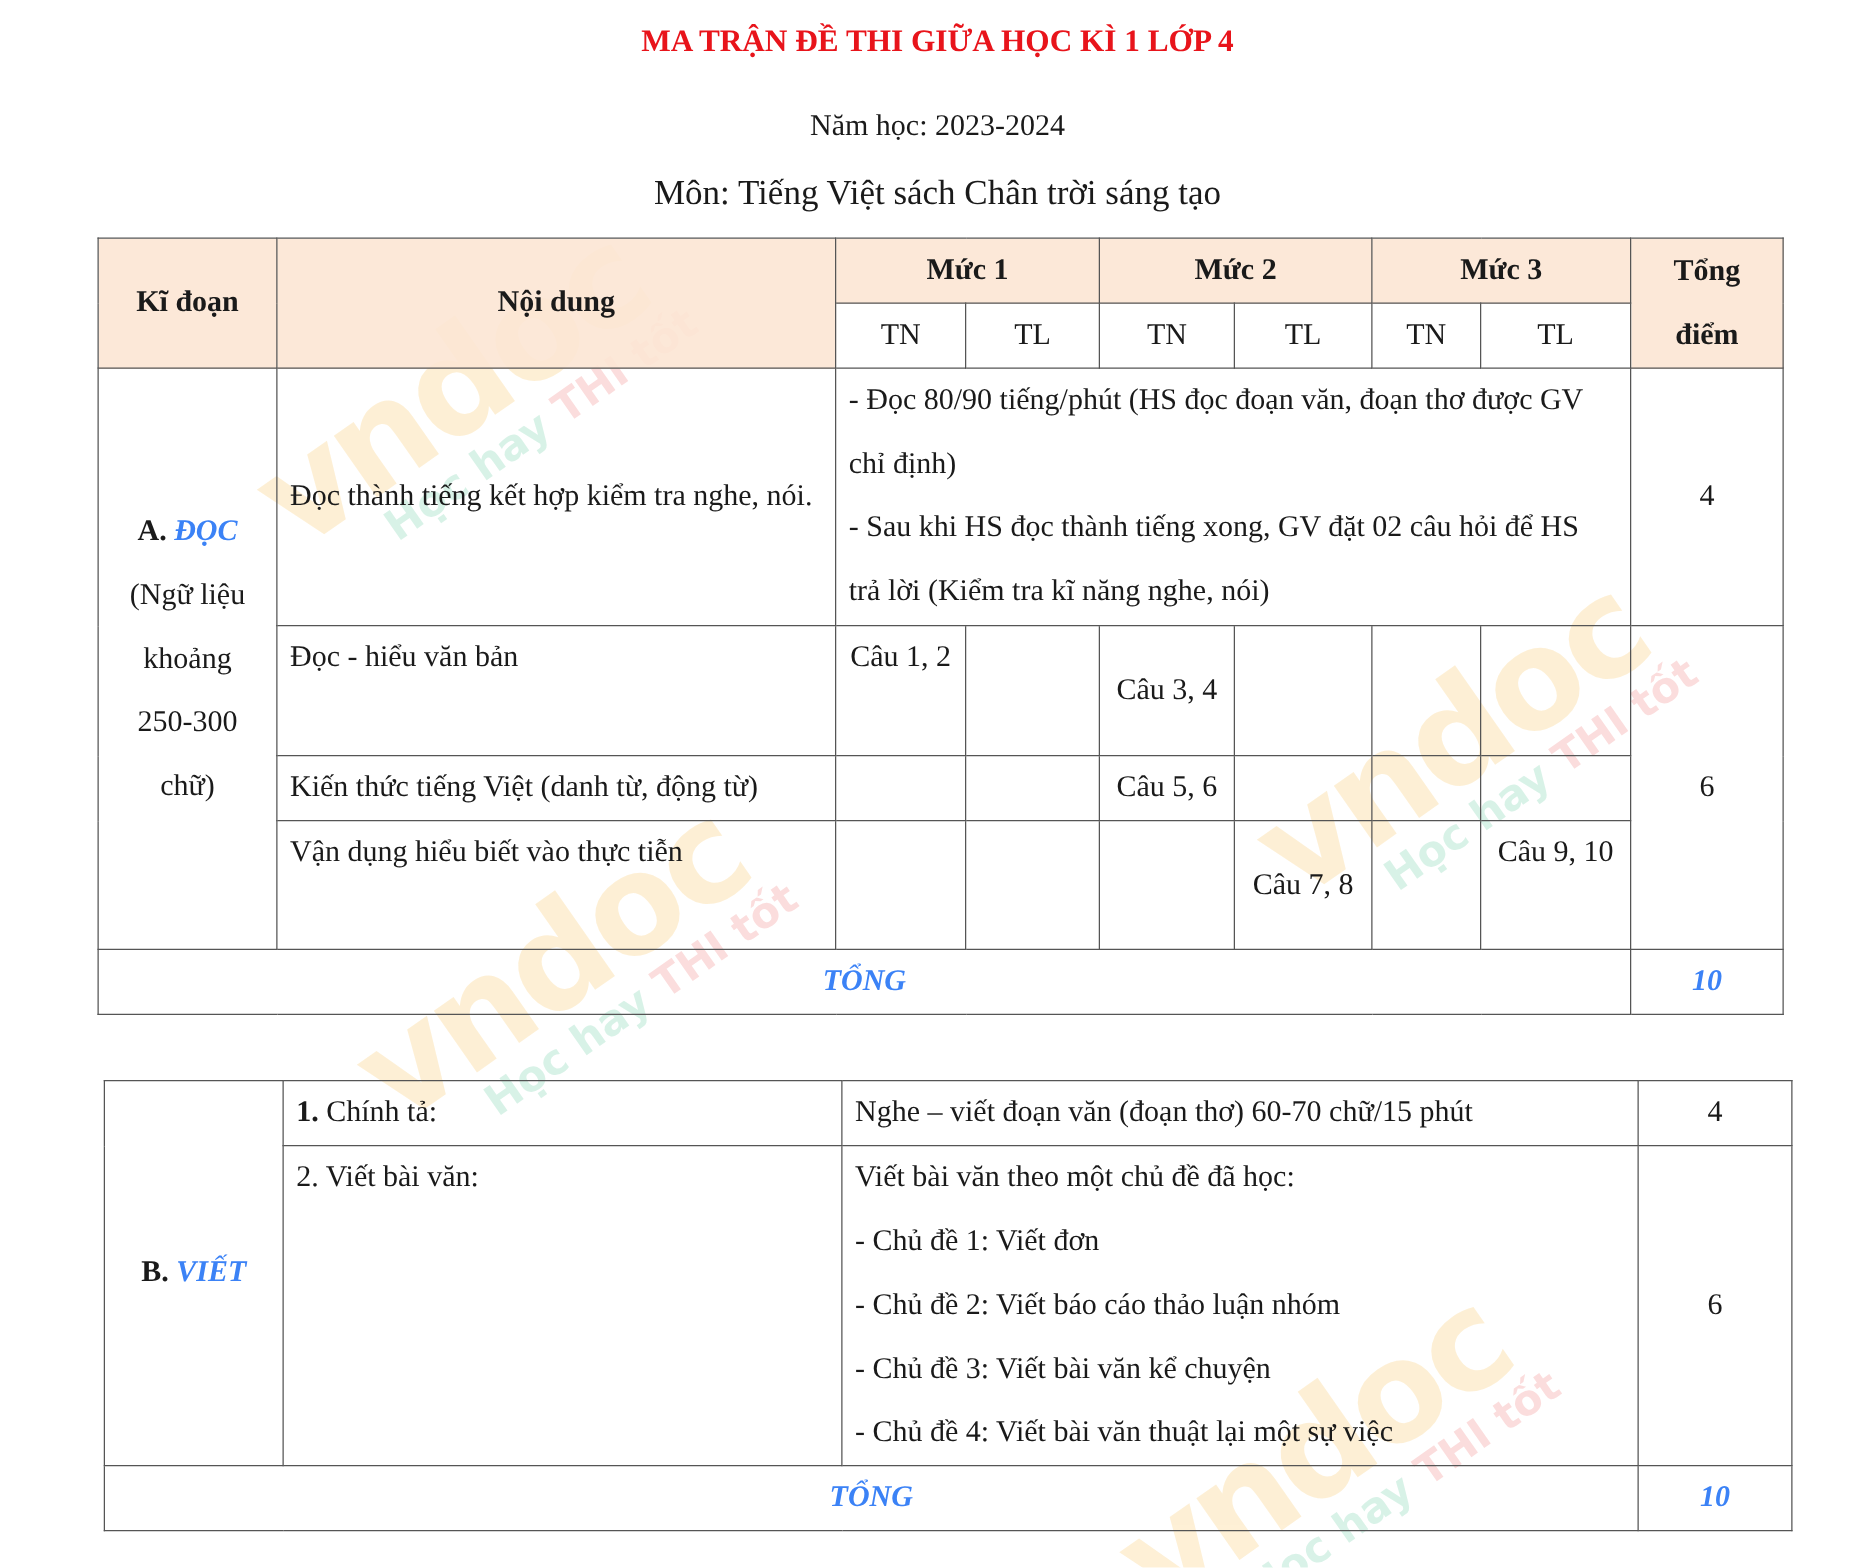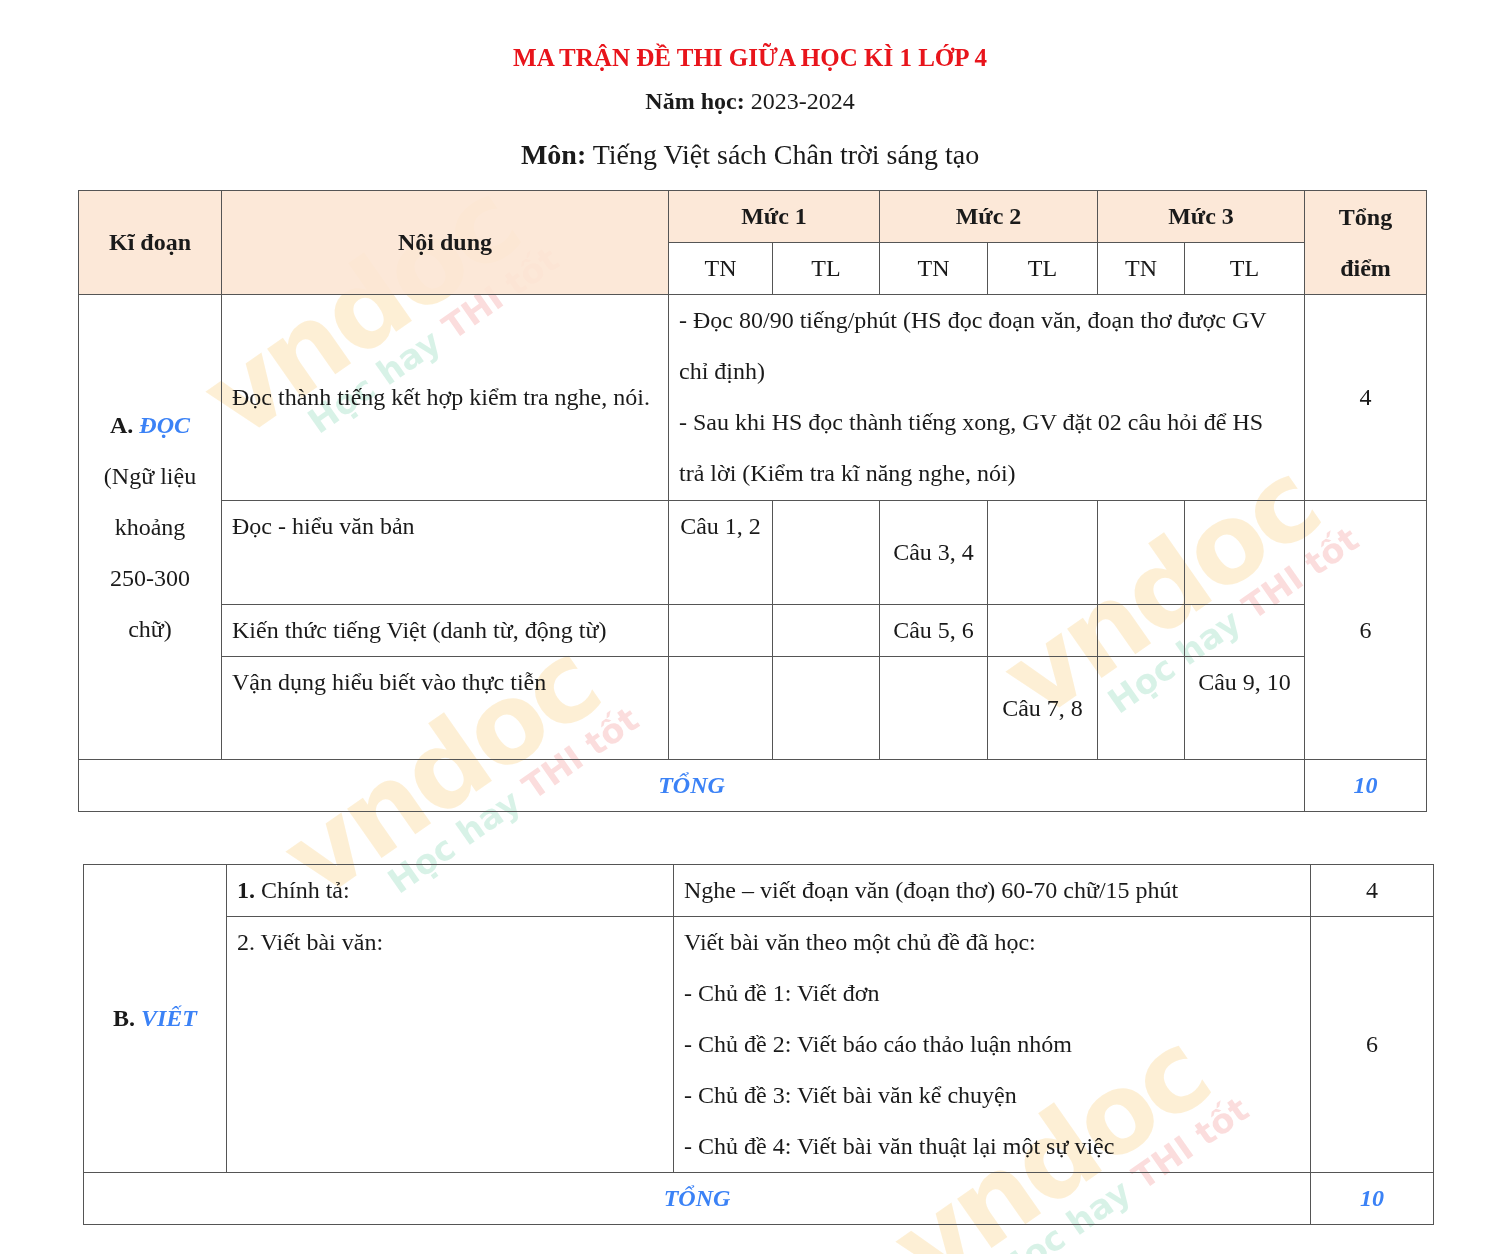--- a/index.html
+++ b/index.html
@@ -3,24 +3,24 @@
 <meta charset="utf-8">
 <style>
   html, body { margin:0; padding:0; background:#ffffff; }
   body { width:1500px; height:1254px; position:relative; overflow:hidden;
          font-family:"Liberation Serif", "DejaVu Serif", serif; color:#1a1a1a; }
   .wm { position:absolute; pointer-events:none; z-index:0; opacity:0.16; font-family:"DejaVu Sans", sans-serif; font-weight:bold; transform:rotate(-35deg); white-space:nowrap; }
   .wm .logo { color:#f5a300; font-size:110px; letter-spacing:-4px; }
   .wm .tag { color:#16b070; font-size:34px; display:block; margin-left:70px; margin-top:-18px; }
   .wm .tag b { color:#e83030; }
   .title { position:absolute; left:0; width:1500px; text-align:center; z-index:1; }
-  .t1 { top:44px; color:#e8141b; font-weight:bold; font-size:25px; }
+  .t1 { top:20px; color:#e8141b; font-weight:bold; font-size:25px; }
   .t2 { top:88px; font-size:24px; }
   .t3 { top:139px; font-size:28px; }
-  .title b { font-weight:bold; }
+  .title b { font-weight:normal; }
   table { position:absolute; border-collapse:collapse; z-index:1; table-layout:fixed; font-size:24px; }
   td, th { border:1px solid #555; padding:0 10px; line-height:51px; vertical-align:top; }
   th { font-weight:bold; background:rgba(252,230,212,0.9); text-align:center; vertical-align:middle; }
   th.sub { background:#fff; font-weight:normal; vertical-align:top;margin-left:12px; }
   .c { text-align:center; }
   .mid { vertical-align:middle; }
   .red { color:#3b82f6; font-weight:bold;font-style:italic; }
   .bold { font-weight:bold; }
   #t1 { left:78px; top:190px; width:1349px; }
   #t2 { left:83px; top:864px; width:1350px; }

